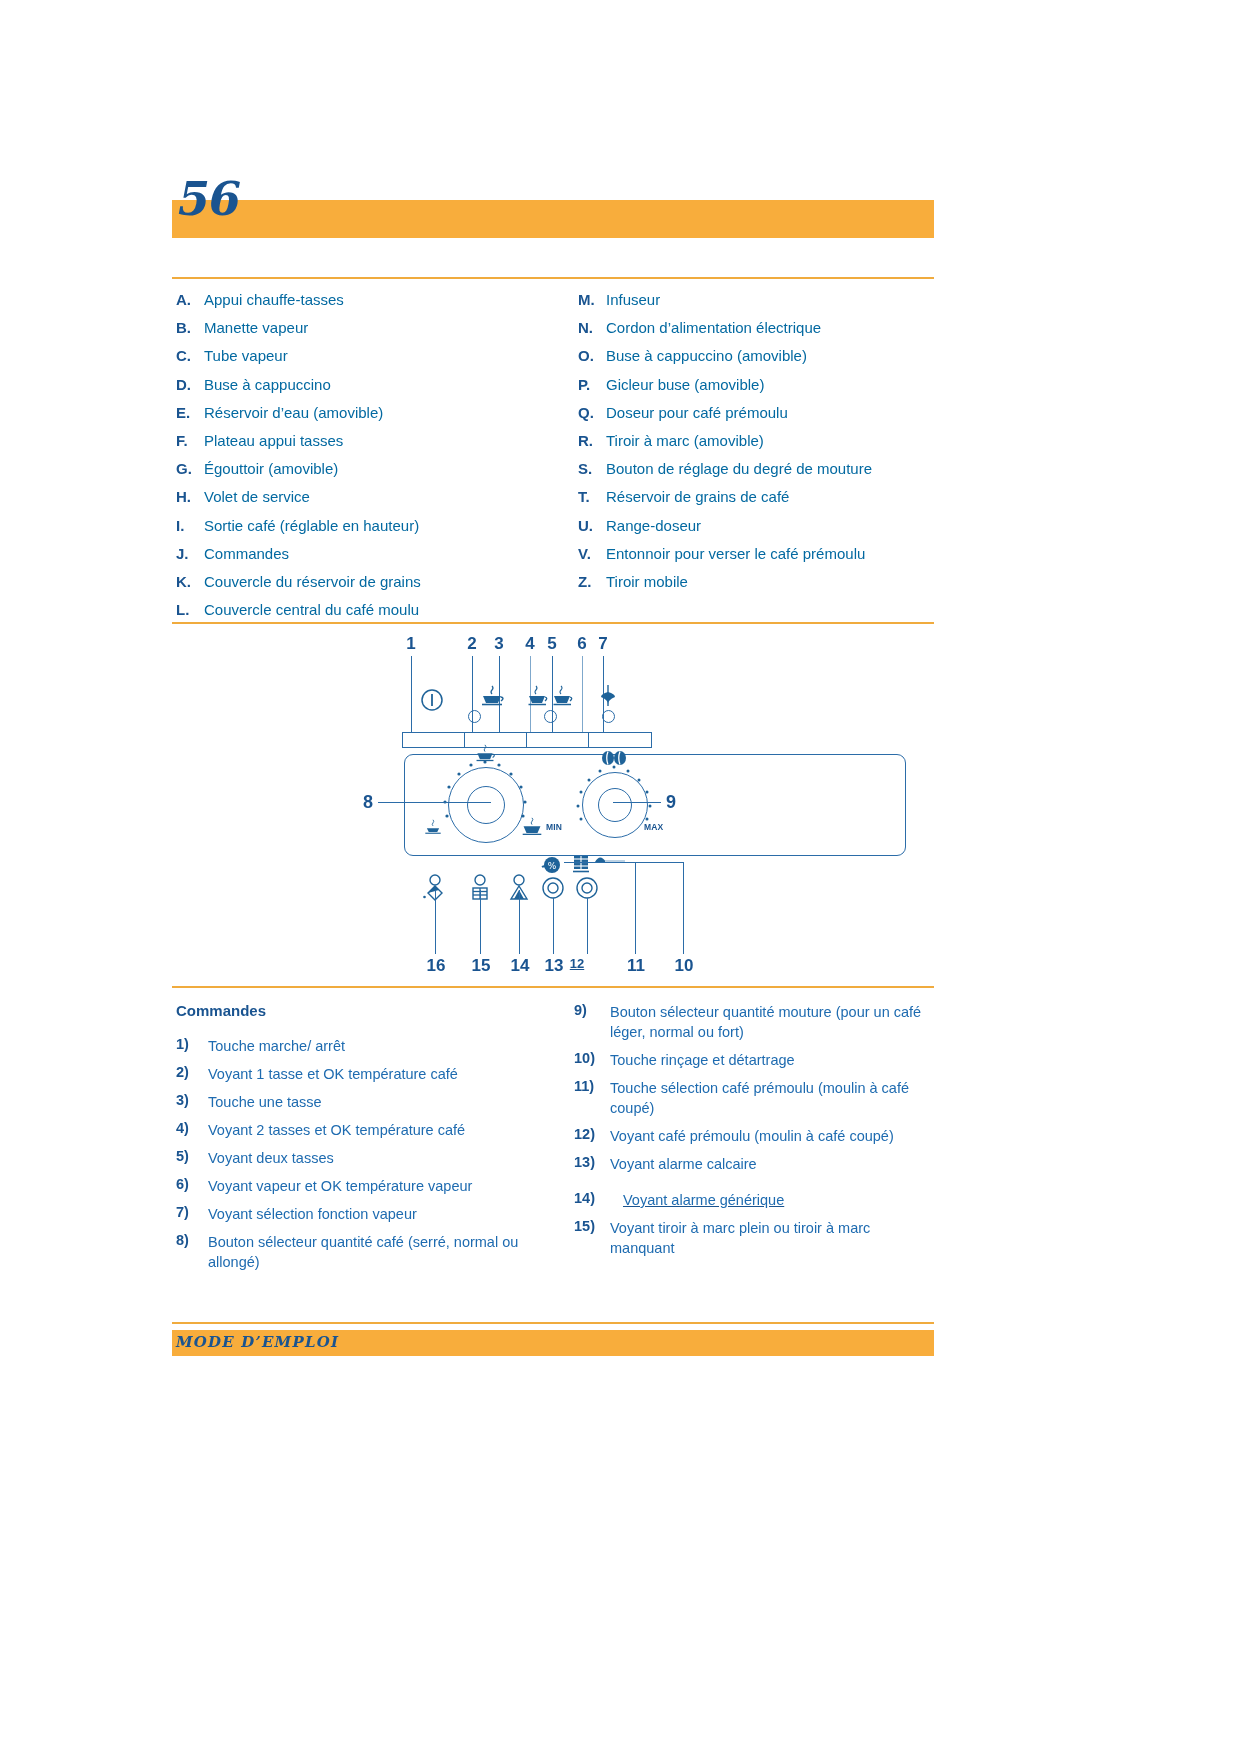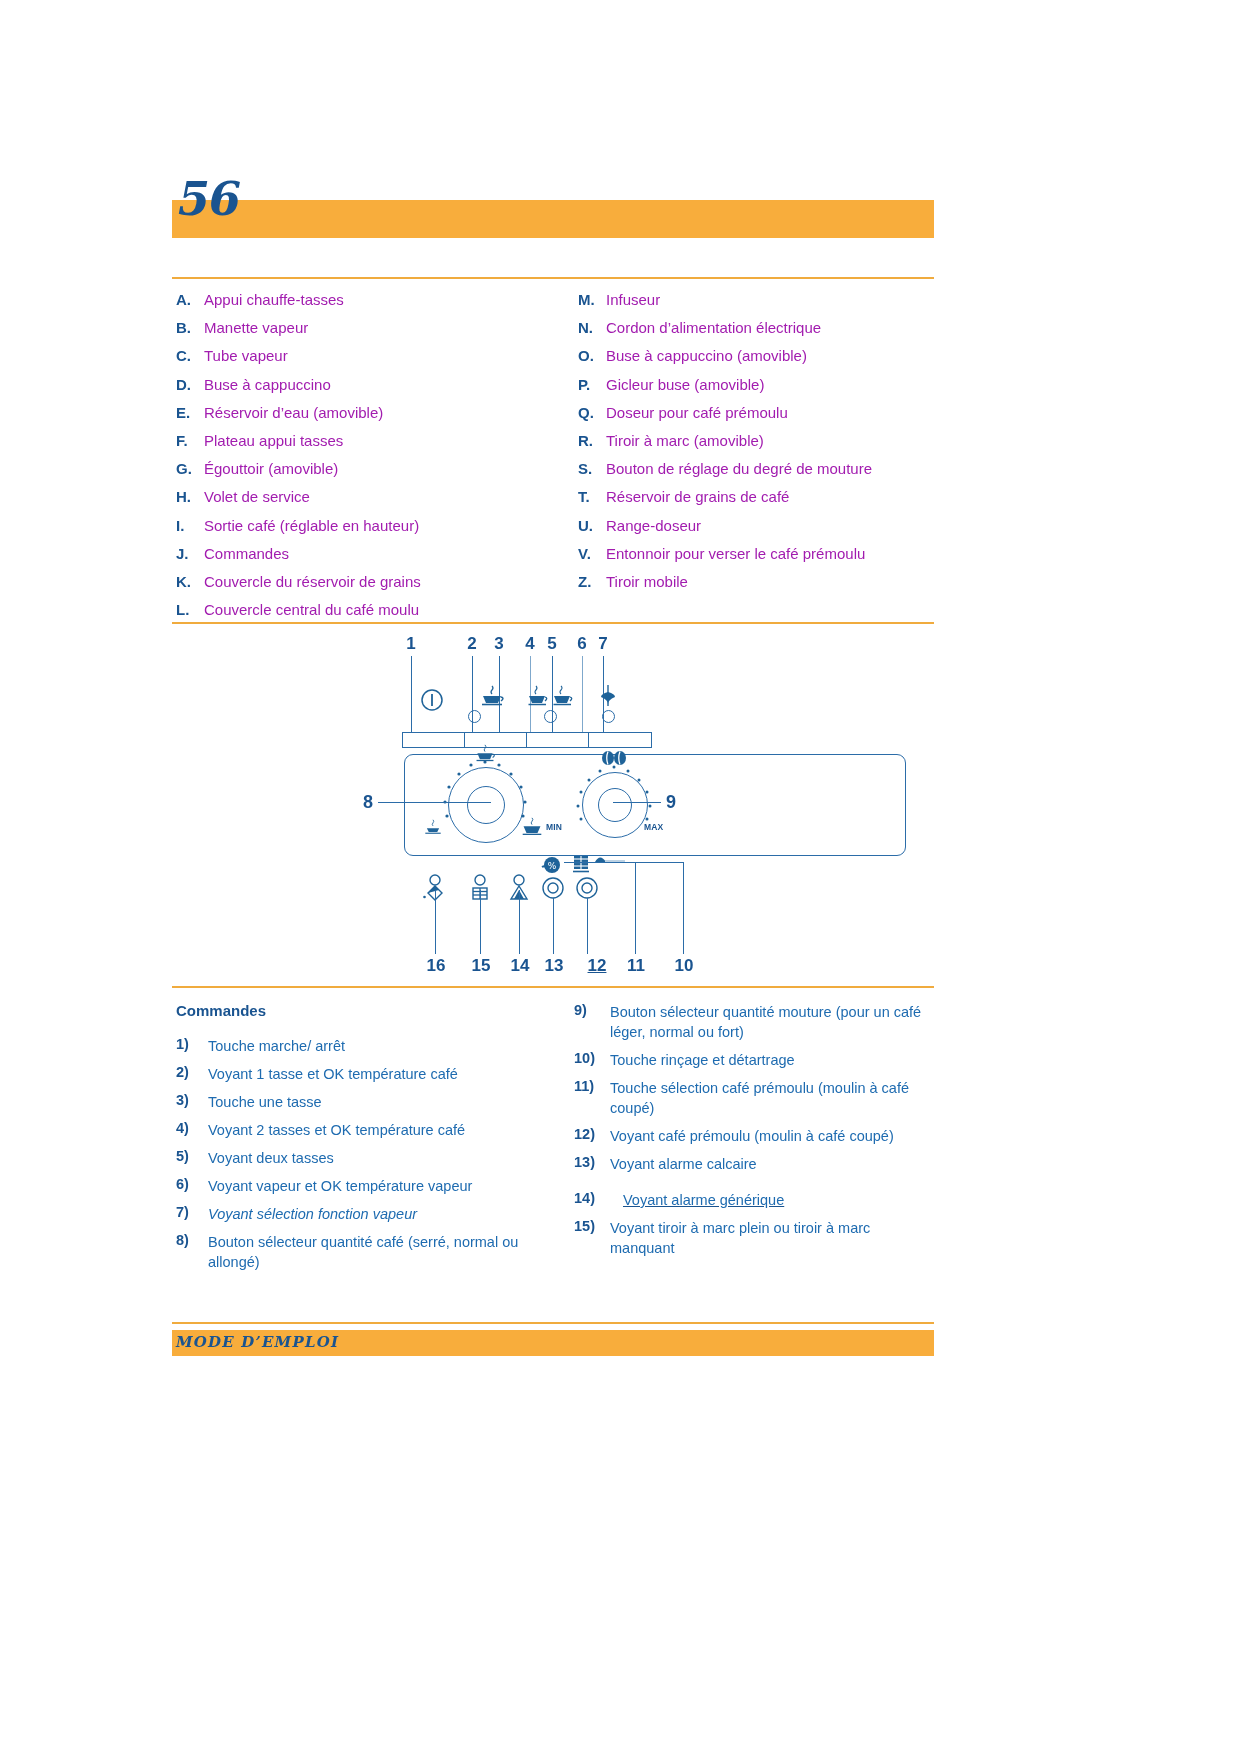--- a/index.html
+++ b/index.html
@@ -34,21 +34,21 @@
 
   
   .ltr-list{position:absolute;font-size:15px;}
   .ltr-row{position:relative;height:28.2px;}
   .ltr-key{
     position:absolute;left:0;top:0;width:26px;
     font-weight:700;font-size:15px;color:#1a5490;
   }
   .ltr-val{
     position:absolute;left:28px;top:0;
-    font-size:15px;color:#a21caf;white-space:nowrap;
+    font-size:15px;color:#0369a1;white-space:nowrap;
   }
 
   
   .diagram{position:absolute;left:172px;top:626px;width:762px;height:360px;}
   .dg-num{
     position:absolute;font-weight:700;font-size:17px;color:#1a5490;
     text-align:center;
   }
   .lead{position:absolute;background:#2b6ca8;width:1.4px;}
   .lead-l{position:absolute;background:#2b6ca8;height:1.4px;}
@@ -388,21 +388,21 @@
       <rect x="13" y="8" width="20" height="3" fill="#bcd2e4"></rect>
     </svg>
     <div class="lead-l" style="left:392px;top:236px;width:120px;background:#2b6ca8;"></div>
     <div class="lead" style="left:463px;top:236px;height:92px;"></div>
     <div class="lead" style="left:511px;top:236px;height:92px;"></div>
 
     <div class="dg-num" style="left:251px;top:330px;width:26px;font-size:17px;">16</div>
     <div class="dg-num" style="left:296px;top:330px;width:26px;font-size:17px;">15</div>
     <div class="dg-num" style="left:335px;top:330px;width:26px;font-size:17px;">14</div>
     <div class="dg-num" style="left:369px;top:330px;width:26px;font-size:17px;">13</div>
-    <div class="dg-num" style="left:412px;top:330px;width:26px;font-size:17px;text-decoration:underline;">12</div>
+    <div class="dg-num" style="left:392px;top:330px;width:26px;font-size:13px;text-decoration:underline;">12</div>
     <div class="dg-num" style="left:451px;top:330px;width:26px;font-size:17px;">11</div>
     <div class="dg-num" style="left:499px;top:330px;width:26px;font-size:17px;">10</div>
   </div>
 
   <div class="rule-orange" style="left:172px;top:986px;width:762px;"></div>
 
   <div class="cmd-title" style="left:176px;top:1002px;">Commandes</div>
 
   <div class="cmd-list" id="cmd-left" style="left:176px;top:1036px;width:370px;">
       <div class="cmd-row" style="margin-bottom: 8px;">
@@ -424,21 +424,21 @@
       <div class="cmd-row" style="margin-bottom: 8px;">
         <span class="cmd-key" style="width: 30px;">5)</span>
         <span class="cmd-val" style="left: 0px; display: block; position: relative; margin-left: 32px;">Voyant deux tasses</span>
       </div>
       <div class="cmd-row" style="margin-bottom: 8px;">
         <span class="cmd-key" style="width: 30px;">6)</span>
         <span class="cmd-val" style="left: 0px; display: block; position: relative; margin-left: 32px;">Voyant vapeur et OK température vapeur</span>
       </div>
       <div class="cmd-row" style="margin-bottom: 8px;">
         <span class="cmd-key" style="width: 30px;">7)</span>
-        <span class="cmd-val" style="left: 0px; display: block; position: relative; margin-left: 32px; font-style: italic;">Voyant sélection fonction vapeur</span>
+        <span class="cmd-val" style="left: 0px; display: block; position: relative; margin-left: 32px;">Voyant sélection fonction vapeur</span>
       </div>
       <div class="cmd-row" style="margin-bottom: 8px;">
         <span class="cmd-key" style="width: 30px;">8)</span>
         <span class="cmd-val" style="left: 0px; display: block; position: relative; margin-left: 32px;">Bouton sélecteur quantité café (serré, normal ou allongé)</span>
       </div>
     </div>
   <div class="cmd-list" id="cmd-right" style="left:574px;top:1002px;width:364px;">
       <div class="cmd-row" style="margin-bottom: 8px;">
         <span class="cmd-key" style="width: 34px;">9)</span>
         <span class="cmd-val" style="left: 0px; display: block; position: relative; margin-left: 36px;">Bouton sélecteur quantité mouture (pour un café léger, normal ou fort)</span>

